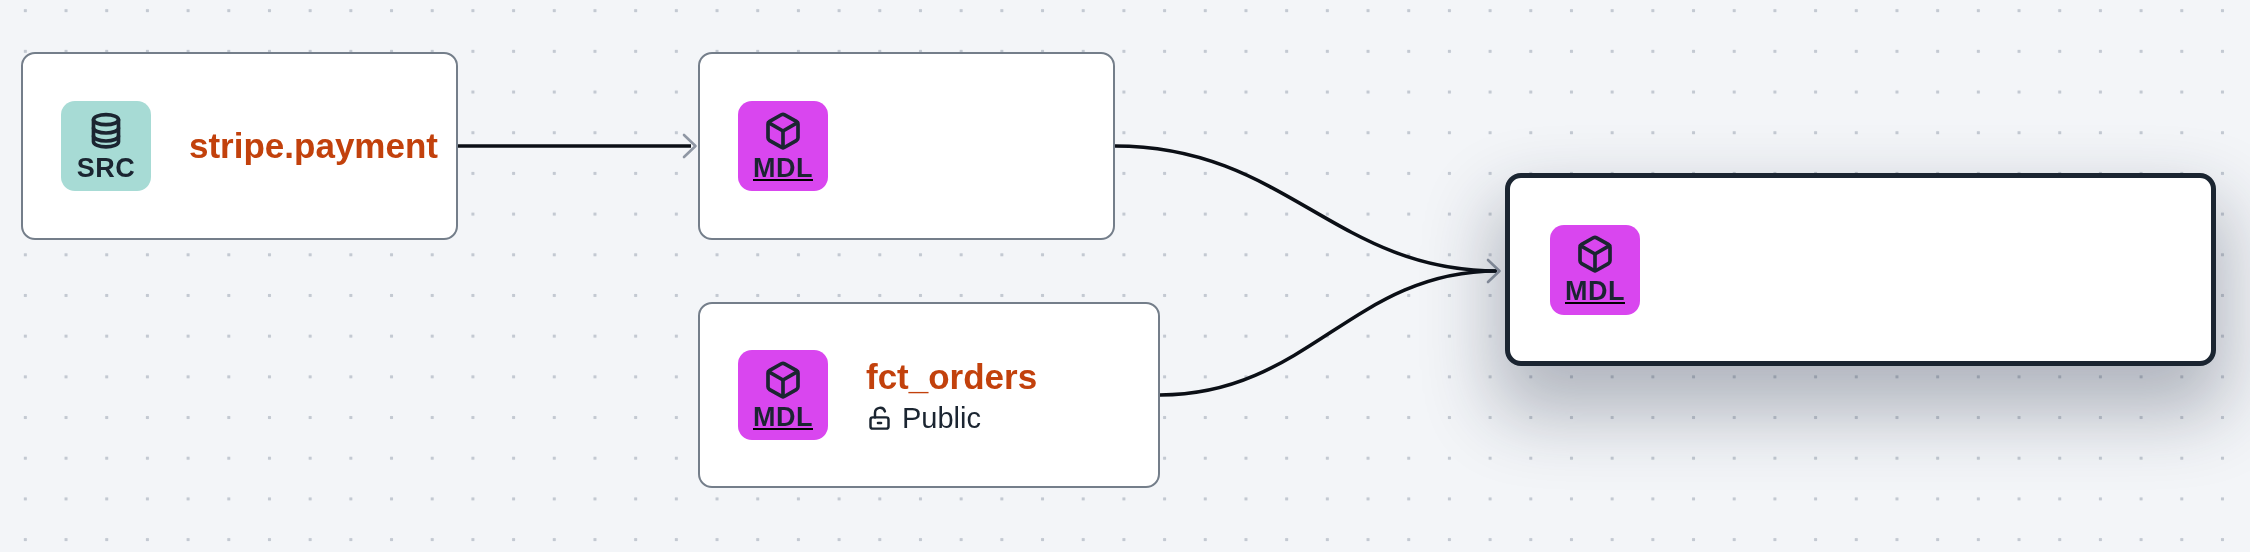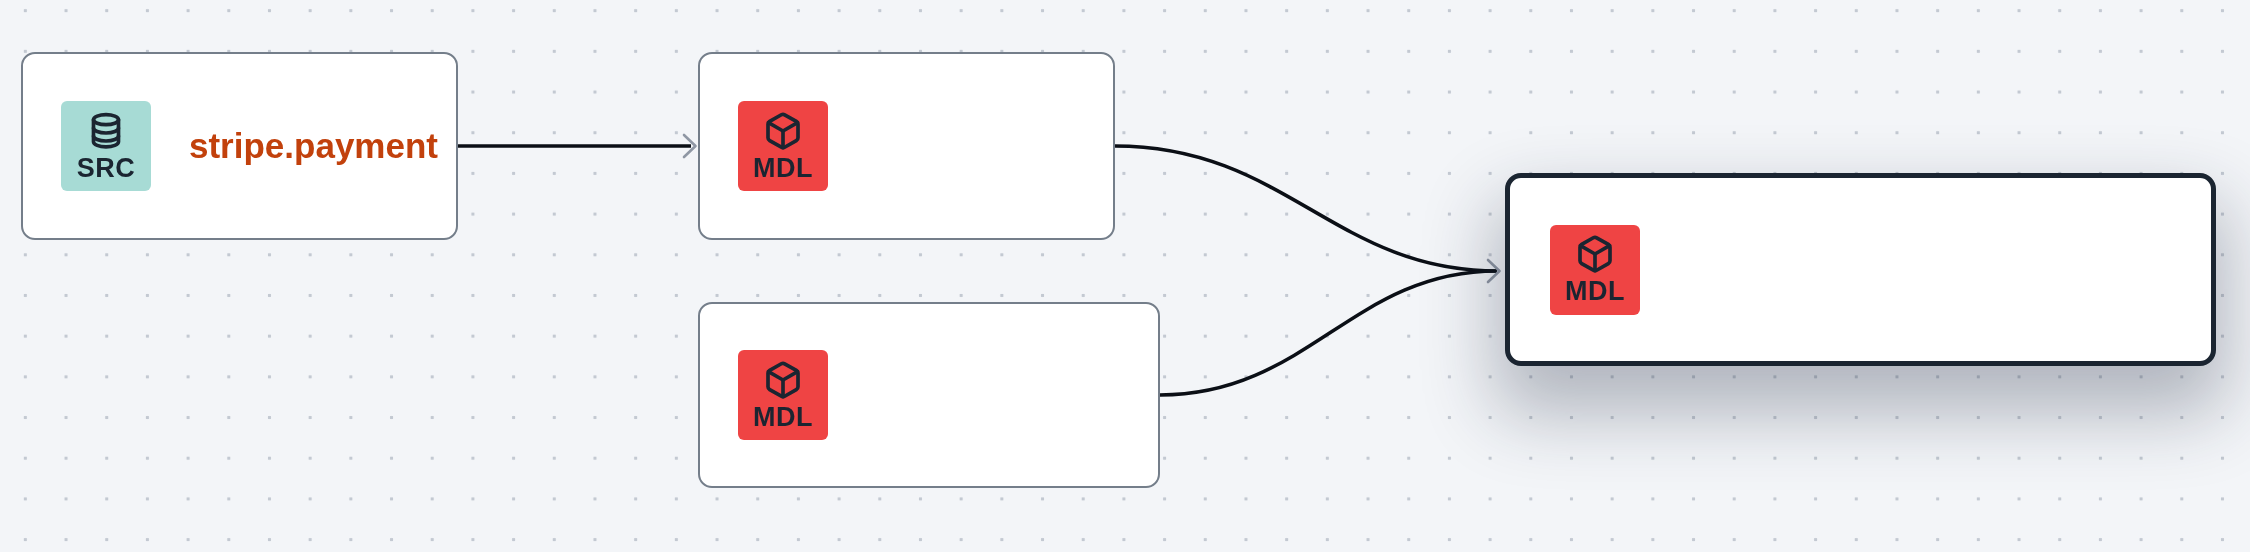--- a/index.html
+++ b/index.html
@@ -33,26 +33,26 @@
     gap:38px;
     cursor:pointer;
   }
   .node.selected{
     border:5px solid #1b2531;
     border-radius:16px;
     box-shadow:0 38px 72px 10px rgba(28,38,58,0.30);
     padding-left:40px;gap:36px;
   }
   .badge{
-    width:90px;height:90px;border-radius:6px;
+    width:90px;height:90px;border-radius:14px;
     display:flex;flex-direction:column;align-items:center;justify-content:center;
     flex:0 0 auto;
   }
   .badge-src{background:#a7dbd5;}
-  .badge-mdl{background:#ef4444;}
+  .badge-mdl{background:#d946ef;text-decoration:underline;}
   .badge svg{width:40px;height:40px;display:block;}
   .badge-text{
     font-size:27px;font-weight:700;color:#1b2531;line-height:1;
     margin-top:4px;letter-spacing:0.5px;
   }
   .node-text{display:flex;flex-direction:column;justify-content:center;}
   .node-label{
     font-size:35px;font-weight:700;color:#c2410c;line-height:1.15;
     white-space:nowrap;
   }
@@ -103,20 +103,31 @@
 
   <div class="node" style="left:698px;top:302px;width:462px;height:186px;">
     <div class="badge badge-mdl">
       <svg viewBox="0 0 24 24">
         <path class="icon-stroke" d="M21 8 a2 2 0 0 0 -1 -1.73 l-7 -4 a2 2 0 0 0 -2 0 l-7 4 A2 2 0 0 0 3 8 v8 a2 2 0 0 0 1 1.73 l7 4 a2 2 0 0 0 2 0 l7 -4 A2 2 0 0 0 21 16 Z"></path>
         <path class="icon-stroke" d="M3.3 7 L12 12 L20.7 7"></path>
         <path class="icon-stroke" d="M12 22 V12"></path>
       </svg>
       <div class="badge-text">MDL</div>
     </div>
+    <div class="node-text">
+      <div class="node-label">fct_orders</div>
+      <div class="sub-row">
+        <svg viewBox="0 0 24 24">
+          <rect class="icon-stroke" x="4" y="11" width="16" height="10" rx="2"></rect>
+          <path class="icon-stroke" d="M8 11 V7 a4.5 4.5 0 0 1 8.8 -1.3"></path>
+          <path class="icon-stroke" d="M10.6 16 h2.8"></path>
+        </svg>
+        <div class="sub-text">Public</div>
+      </div>
+    </div>
   </div>
 
   <div class="node selected" style="left:1505px;top:173px;width:711px;height:193px;">
     <div class="badge badge-mdl">
       <svg viewBox="0 0 24 24">
         <path class="icon-stroke" d="M21 8 a2 2 0 0 0 -1 -1.73 l-7 -4 a2 2 0 0 0 -2 0 l-7 4 A2 2 0 0 0 3 8 v8 a2 2 0 0 0 1 1.73 l7 4 a2 2 0 0 0 2 0 l7 -4 A2 2 0 0 0 21 16 Z"></path>
         <path class="icon-stroke" d="M3.3 7 L12 12 L20.7 7"></path>
         <path class="icon-stroke" d="M12 22 V12"></path>
       </svg>
       <div class="badge-text">MDL</div>

